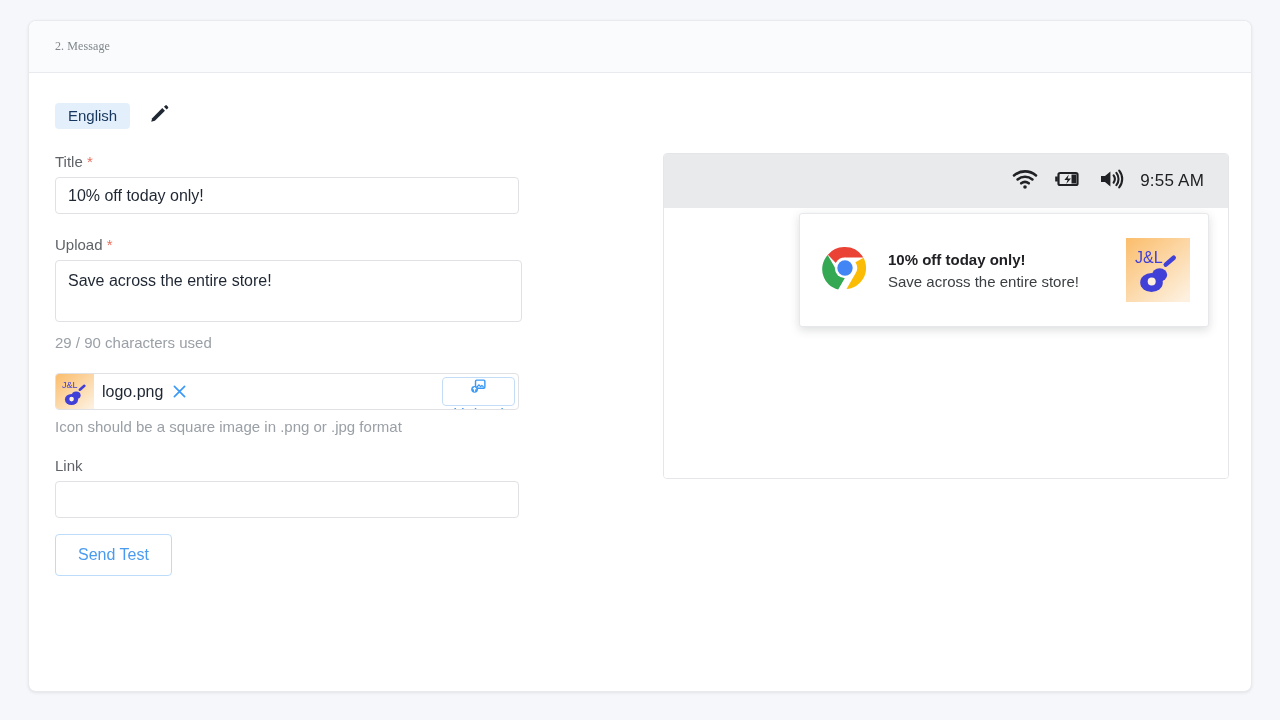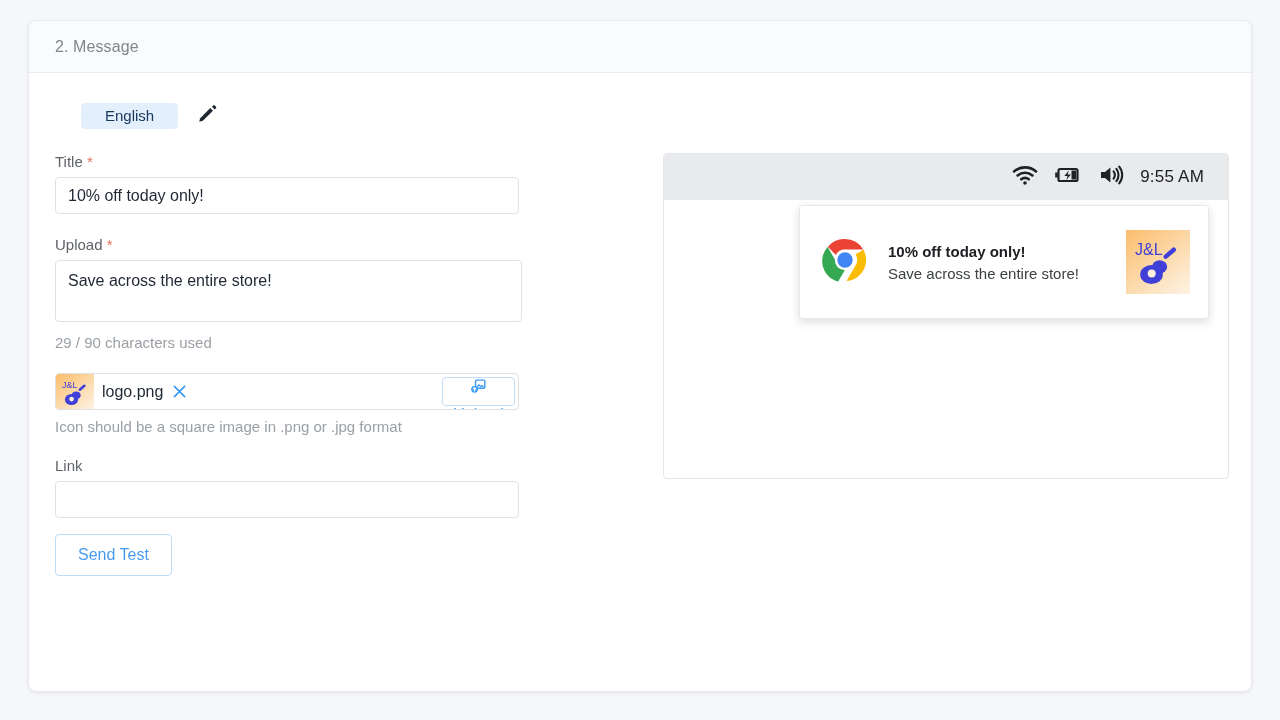--- a/index.html
+++ b/index.html
@@ -24,23 +24,24 @@
     overflow: hidden;
   }
   .card-header {
     height: 52px;
     background: #fafbfc;
     border-bottom: 1px solid #e8eaed;
     display: flex; align-items: center;
     padding-left: 26px;
   }
   .card-header-title {
-    font-size: 16px;
+    font-size: 12px;
     color: #80868b;
     letter-spacing: .1px;
+    font-family: Liberation Serif, serif;
   }
 
   .card-body {
     position: relative;
     height: 619px;
     padding: 0;
   }
 
   
   .form-col {
@@ -48,24 +49,23 @@
     left: 26px; top: 28px;
     width: 500px;
   }
 
   .lang-row { display: flex; align-items: center; gap: 18px; height: 30px; }
   .lang-badge {
     background: #e3f0fb;
     color: #17365d;
     font-size: 15px;
     border-radius: 4px;
-    padding: 5px 24px 6px;
+    padding: 5px 13px 6px;
     line-height: 1;
     cursor: pointer;
-    margin-left: 26px;
   }
   .pencil-icon { display: block; cursor: pointer; }
 
   .field { margin-top: 22px; }
   .field-label {
     font-size: 15px;
     color: #5f6368;
     margin-bottom: 7px;
     display: block;
   }
@@ -158,21 +158,21 @@
   .preview-panel {
     position: absolute;
     left: 634px; top: 80px;
     width: 566px; height: 326px;
     background: #fff;
     border: 1px solid #e4e6ea;
     border-radius: 4px;
     overflow: hidden;
   }
   .status-bar {
-    height: 46px;
+    height: 54px;
     background: #e9eaec;
     display: flex; align-items: center;
     justify-content: flex-end;
     gap: 16px;
     padding-right: 24px;
   }
   .status-time {
     font-size: 17px;
     color: #202124;
     letter-spacing: .2px;

